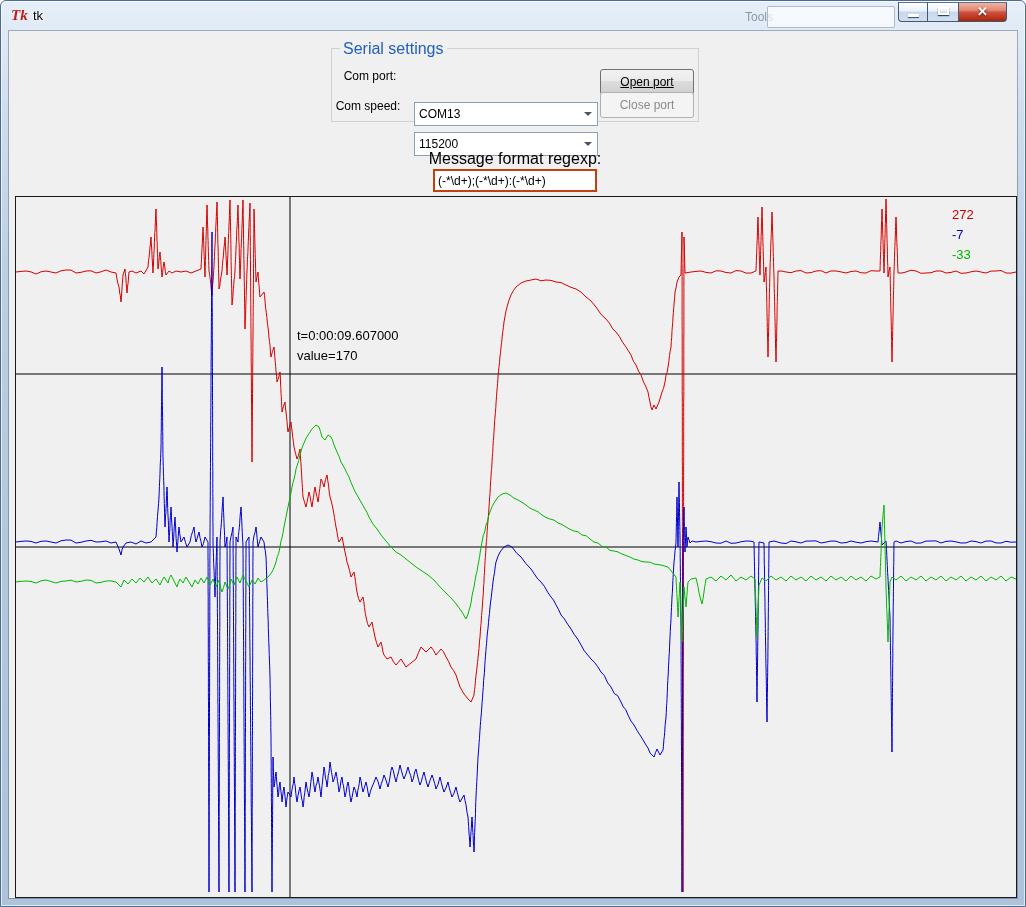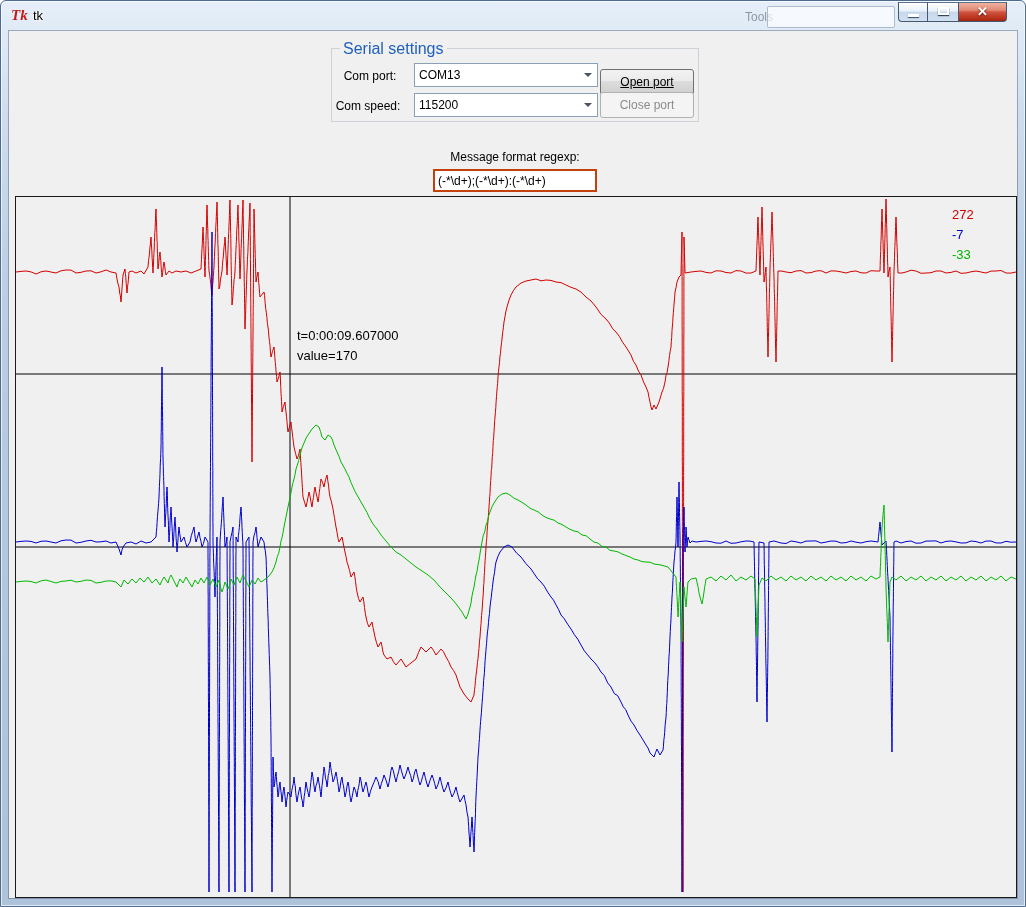--- a/index.html
+++ b/index.html
@@ -61,21 +61,21 @@
   }
   .labelframe-label{
     position:absolute;left:8px;top:-9px;background:#f0f0f0;padding:0 3px;
     font-size:16px;color:#1f5fbf;white-space:nowrap;
   }
   .form-label{position:absolute;font-size:12px;color:#000;text-align:center;white-space:nowrap;}
   .lbl-com-port{left:322px;top:38px;width:78px;}
   .lbl-com-speed{left:318px;top:68px;width:82px;}
   .combo{
     position:absolute;left:405px;width:184px;height:24px;box-sizing:border-box;
-    background:#fff;border:1px solid #8ba0b5;cursor:default;
+    background:#fff;border:1px solid #8ba0b5;cursor:default;margin-top:39px;
   }
   .combo-1{top:32px;}
   .combo-2{top:62px;}
   .combo-value{
     position:absolute;left:4px;top:0;right:20px;height:22px;
     font-size:12px;line-height:22px;color:#000;overflow:hidden;white-space:nowrap;
   }
   .combo-arrow{
     position:absolute;right:0;top:0;width:18px;height:22px;
     display:flex;align-items:center;justify-content:center;
@@ -89,21 +89,21 @@
     position:absolute;left:591px;width:94px;height:26px;box-sizing:border-box;
     border:1px solid #707070;border-radius:3px;
     background:linear-gradient(180deg,#f2f2f2,#ebebeb 45%,#dddddd 46%,#cfcfcf);
     font-size:12px;color:#000;display:flex;align-items:center;justify-content:center;
     cursor:default;white-space:nowrap;
   }
   .btn-open{top:38px;text-decoration:underline;}
   .btn-close{top:61px;border-color:#adb2b5;background:#f4f4f4;color:#8b8b8b;}
   .msg-label{
     position:absolute;left:404px;top:119px;width:204px;text-align:center;
-    font-size:12px;color:#000;white-space:nowrap;
+    font-size:16px;color:#000;white-space:nowrap;
   }
   .entry{
     position:absolute;left:424px;top:138px;width:164px;height:23px;box-sizing:border-box;
     background:#fff;border:2px solid #c2410c;font-size:12px;padding:0 0 0 3px;
     font-family:"Liberation Sans",sans-serif;color:#000;outline:none;
   }
   .canvas{
     position:absolute;left:6px;top:165px;width:1002px;height:702px;box-sizing:border-box;
     border:1px solid #1a1a1a;background:#f0f0f0;
   }

